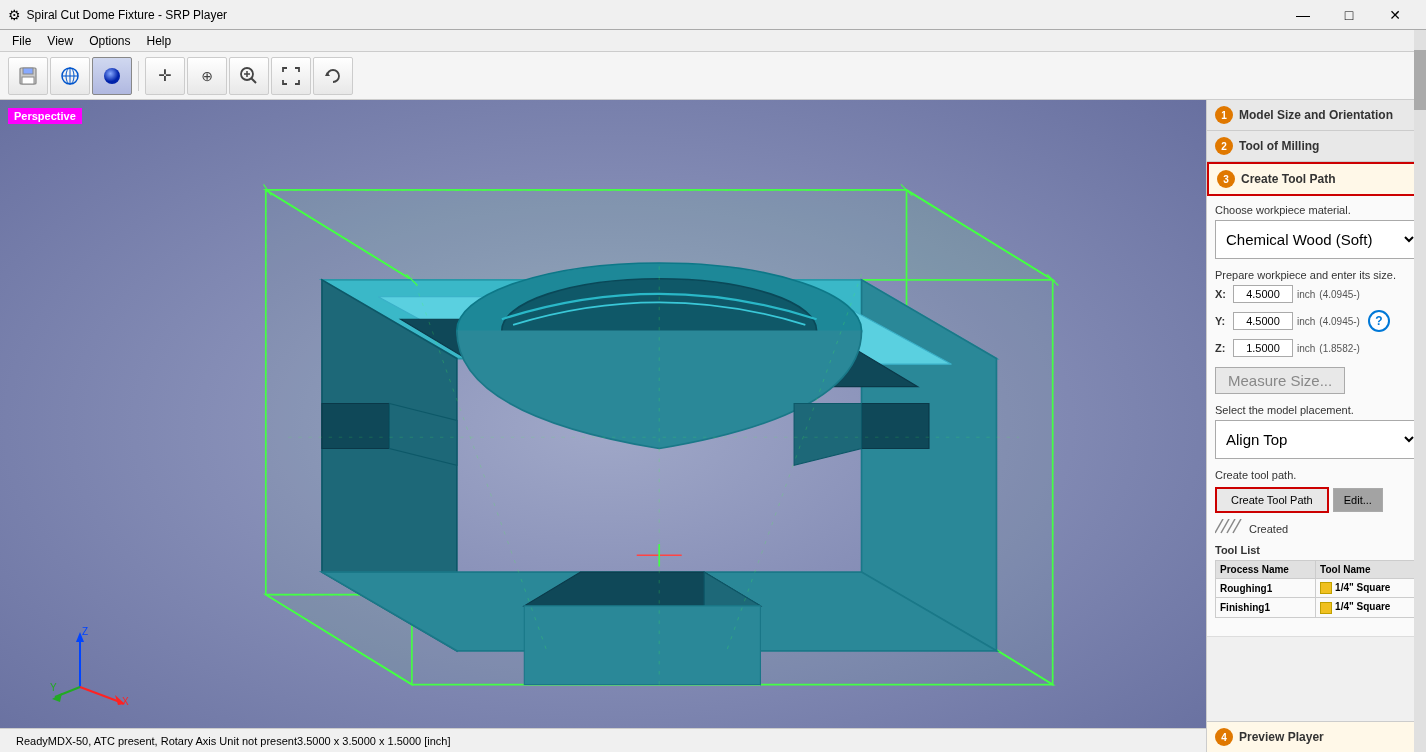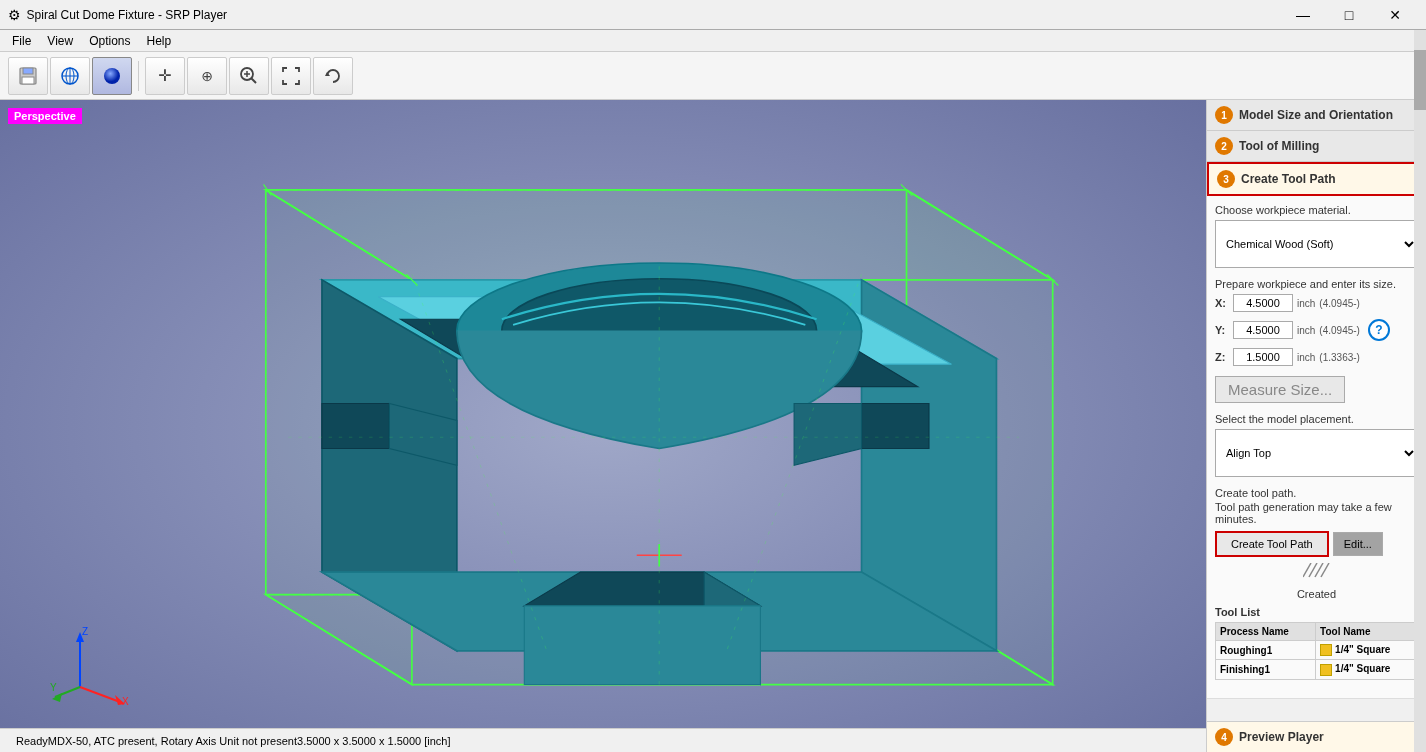--- a/index.html
+++ b/index.html
@@ -129,24 +129,24 @@
       background: #fafafa;
       border-bottom: 1px solid #ddd;
       flex: 1;
     }
 
     .panel-section { margin-bottom: 10px; }
     .panel-section label { display: block; font-size: 11px; color: #333; margin-bottom: 4px; }
 
     .panel-dropdown {
       width: 100%;
-      padding: 16px 6px;
+      padding: 9px 6px;
       border: 1px solid #aaa;
       background: white;
-      font-size: 11px;
+      font-size: 15px;
       cursor: pointer;
     }
 
     .xyz-row { display: flex; align-items: center; margin-bottom: 4px; gap: 4px; }
     .xyz-label { width: 14px; font-size: 11px; font-weight: bold; color: #333; }
     .xyz-input {
       width: 60px; padding: 2px 4px;
       border: 1px solid #aaa;
       font-size: 11px;
       text-align: center;
@@ -193,21 +193,21 @@
       padding: 5px 10px;
       border: 1px solid #aaa;
       background: #a3a3a3;
       font-size: 11px;
       cursor: pointer;
     }
 
     .created-row {
       display: flex; align-items: center; gap: 6px;
       margin-top: 6px;
-      font-size: 11px; color: #333; flex-direction: column;
+      font-size: 11px; color: #333;
     }
     .created-icon { font-size: 14px; color: #888; }
 
     .tool-list-header { font-size: 11px; font-weight: bold; color: #333; margin-bottom: 4px; }
     .tool-table { width: 100%; border-collapse: collapse; font-size: 10px; }
     .tool-table th {
       background: #e0e0e0;
       border: 1px solid #ccc;
       padding: 3px 4px;
       text-align: left;
@@ -457,40 +457,39 @@
             <input class="xyz-input" type="text" value="4.5000" style="">
             <span class="xyz-unit">inch</span>
             <span class="xyz-range">(4.0945-)</span>
             <button class="help-btn">?</button>
           </div>
 
           <div class="xyz-row">
             <span class="xyz-label">Z:</span>
             <input class="xyz-input" type="text" value="1.5000" style="">
             <span class="xyz-unit">inch</span>
-            <span class="xyz-range">(1.3363-)</span>
+            <span class="xyz-range">(1.8582-)</span>
           </div>
         </div>
         <div style="margin-top:6px;">
           <button class="measure-btn">Measure Size...</button>
         </div>
       </div>
 
       <div class="panel-section">
         <label>Select the model placement.</label>
         <select class="panel-dropdown">
           <option>Align Top</option>
           <option>Align Bottom</option>
           <option>Center</option>
         </select>
       </div>
 
       <div class="panel-section create-section">
         <p>Create tool path.</p>
-        <p>Tool path generation may take a few minutes.</p>
         <div style="margin-top:6px; display:flex; align-items:center;">
           <button class="create-tool-btn">Create Tool Path</button>
           <button class="edit-btn">Edit...</button>
         </div>
         <div class="created-row">
           <span class="created-icon">
             
             <svg width="28" height="16" viewBox="0 0 28 16">
                 <line x1="0" y1="14" x2="8" y2="0" stroke="#888" stroke-width="1.5"></line>
                 <line x1="6" y1="14" x2="14" y2="0" stroke="#888" stroke-width="1.5"></line>

